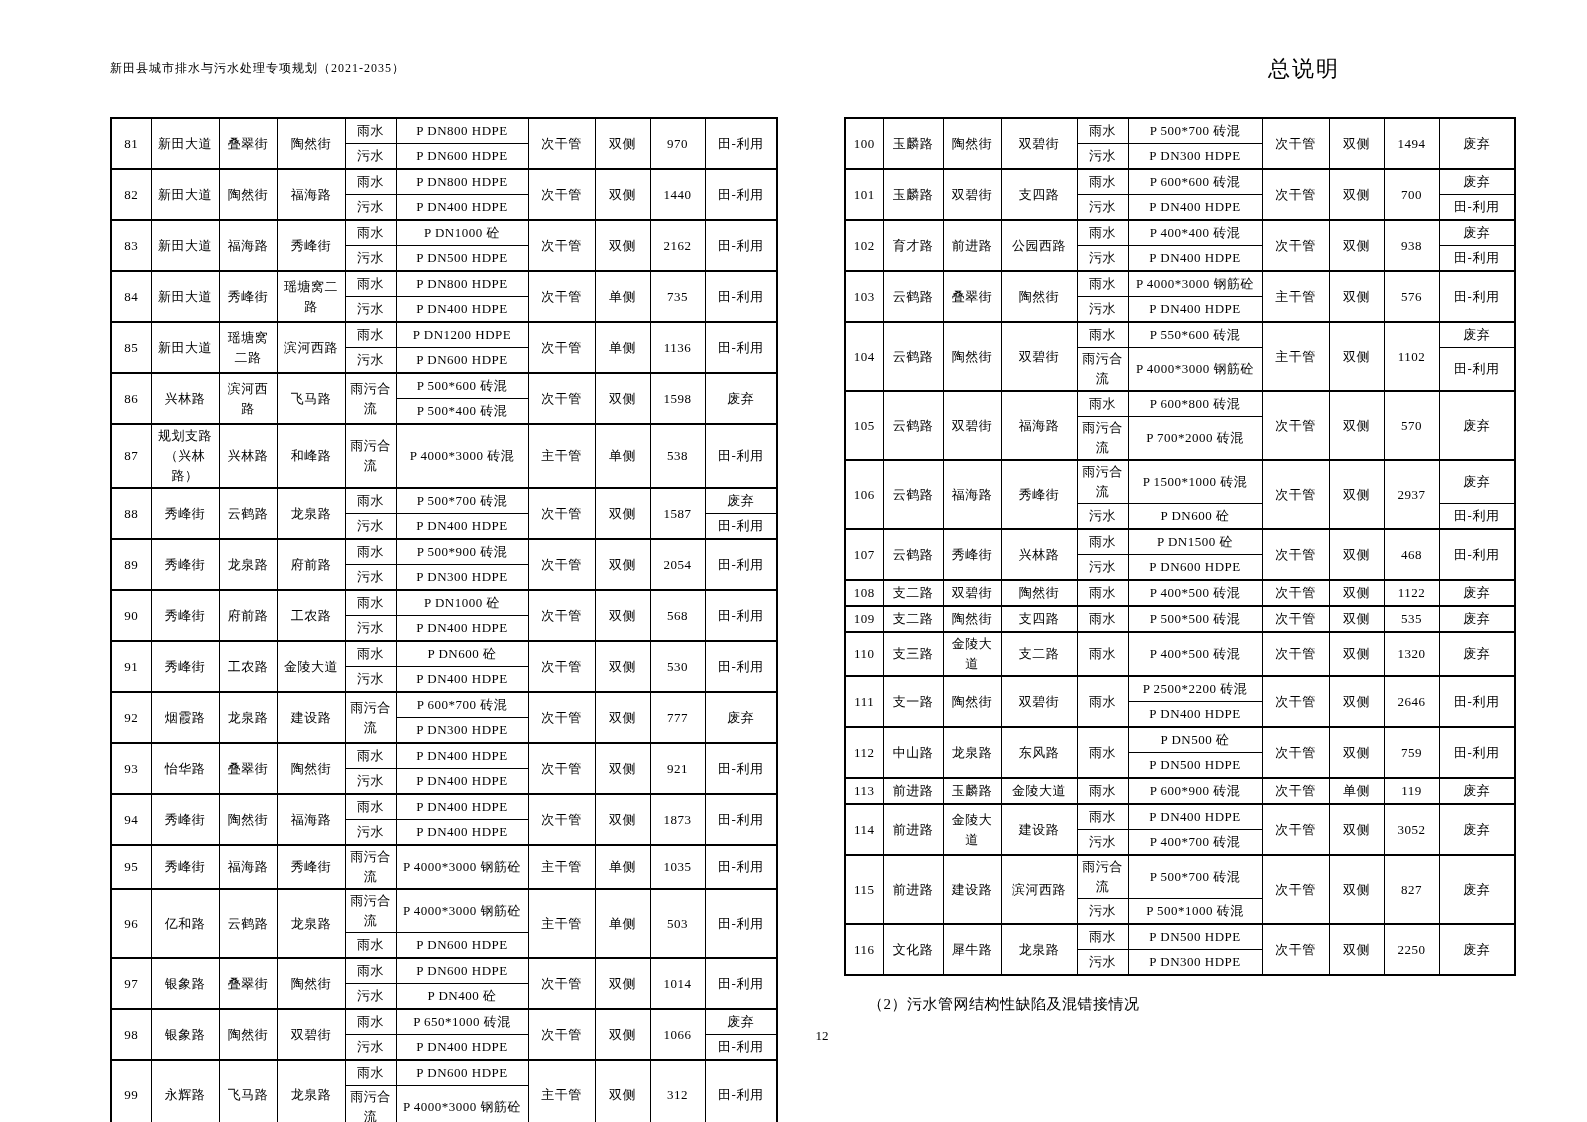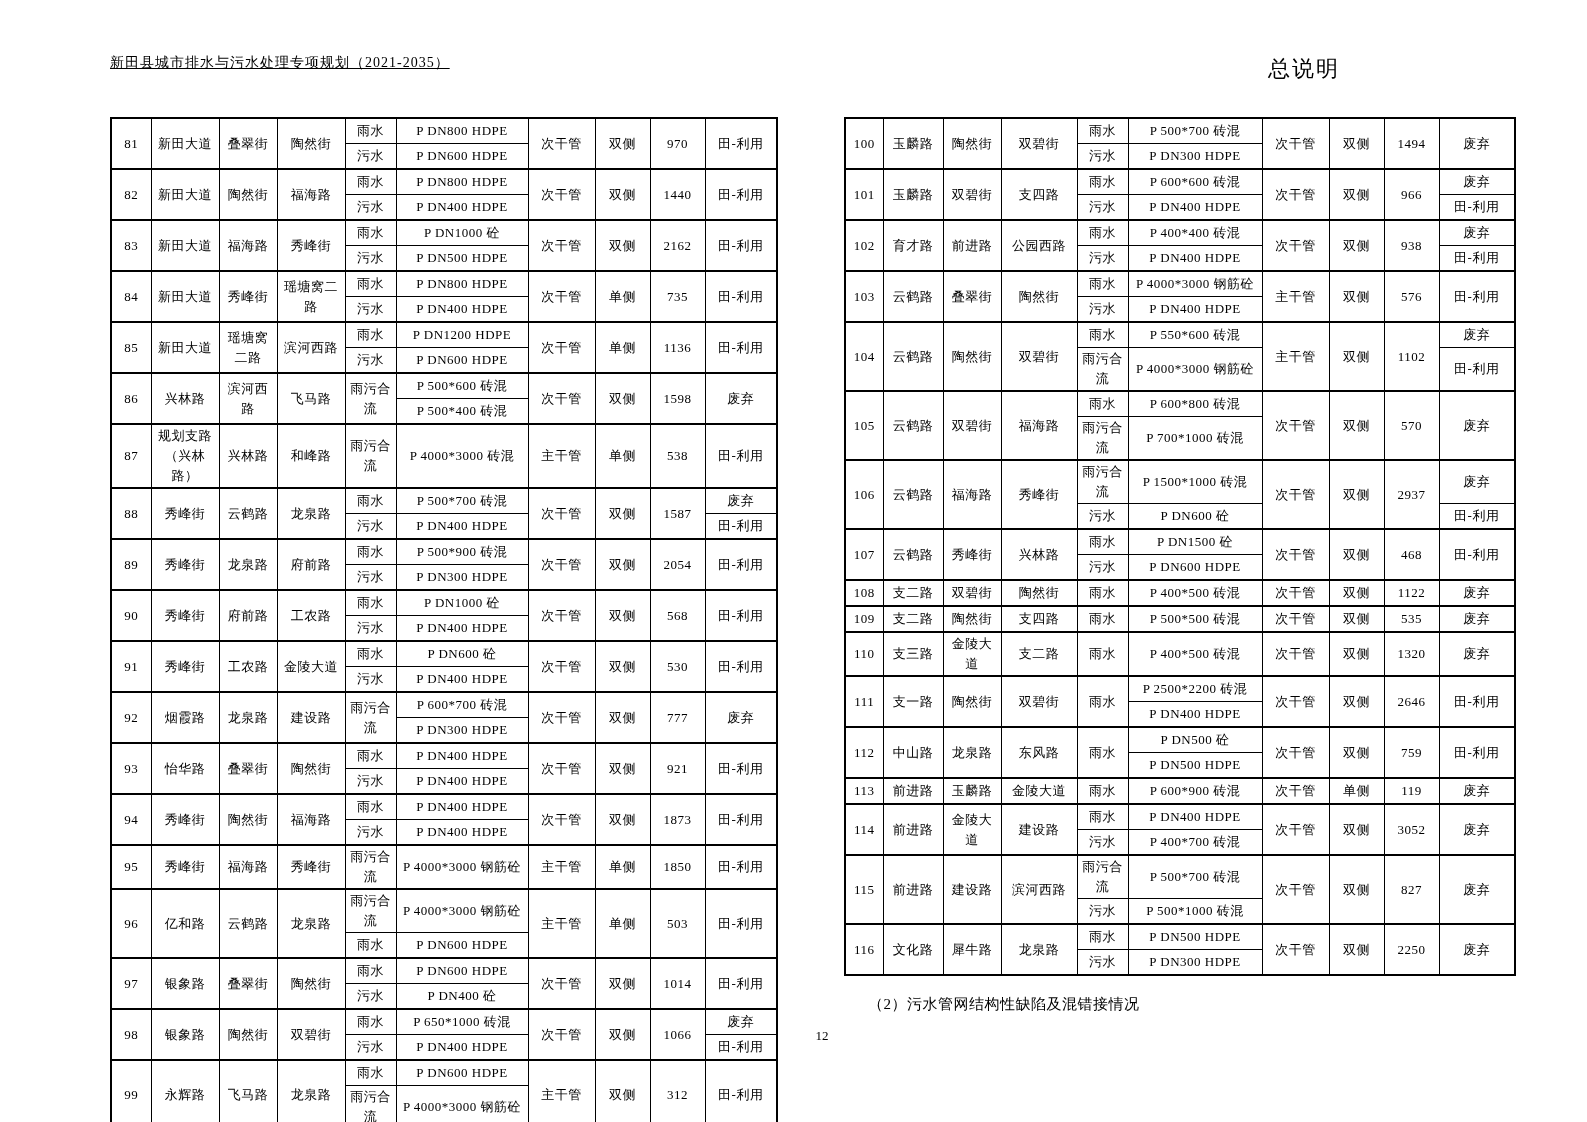--- a/index.html
+++ b/index.html
@@ -4,22 +4,22 @@
 <style>
   html,body { margin:0; padding:0; }
   body {
     width:1587px; height:1122px; background:#ffffff; color:#000;
     font-family:"Liberation Serif","DejaVu Serif",serif;
     position:relative; overflow:hidden;
   }
   .page { position:relative; width:1587px; height:1122px; background:#fff; }
 
   .doc-title {
-    position:absolute; left:110px; top:54px;
-    font-size:14px; letter-spacing:1px; white-space:nowrap;text-decoration:underline;
+    position:absolute; left:110px; top:60px;
+    font-size:12px; letter-spacing:1px; white-space:nowrap;
   }
   .doc-header-right {
     position:absolute; left:1268px; top:54px;
     font-size:22px; letter-spacing:2px; white-space:nowrap;
   }
 
   .left-col  { position:absolute; left:110px; top:117px; }
   .right-col { position:absolute; left:804px; top:117px; width:676px;padding-left:40px; }
 
   table.pipes {
@@ -288,21 +288,21 @@
           </tr>
           <tr class="row-start">
             <td>95</td>
             <td>秀峰街</td>
             <td>福海路</td>
             <td>秀峰街</td>
             <td>雨污合流</td>
             <td>P 4000*3000 钢筋砼</td>
             <td>主干管</td>
             <td>单侧</td>
-            <td>1850</td>
+            <td>1035</td>
             <td>田-利用</td>
           </tr>
           <tr class="row-start">
             <td rowspan="2">96</td>
             <td rowspan="2">亿和路</td>
             <td rowspan="2">云鹤路</td>
             <td rowspan="2">龙泉路</td>
             <td>雨污合流</td>
             <td>P 4000*3000 钢筋砼</td>
             <td rowspan="2">主干管</td>
@@ -400,21 +400,21 @@
           </tr>
           <tr class="row-start">
             <td rowspan="2">101</td>
             <td rowspan="2">玉麟路</td>
             <td rowspan="2">双碧街</td>
             <td rowspan="2">支四路</td>
             <td>雨水</td>
             <td>P 600*600 砖混</td>
             <td rowspan="2">次干管</td>
             <td rowspan="2">双侧</td>
-            <td rowspan="2">966</td>
+            <td rowspan="2">700</td>
             <td>废弃</td>
           </tr>
           <tr>
             <td>污水</td>
             <td>P DN400 HDPE</td>
             <td>田-利用</td>
           </tr>
           <tr class="row-start">
             <td rowspan="2">102</td>
             <td rowspan="2">育才路</td>
@@ -472,21 +472,21 @@
             <td rowspan="2">福海路</td>
             <td>雨水</td>
             <td>P 600*800 砖混</td>
             <td rowspan="2">次干管</td>
             <td rowspan="2">双侧</td>
             <td rowspan="2">570</td>
             <td rowspan="2">废弃</td>
           </tr>
           <tr>
             <td>雨污合流</td>
-            <td>P 700*1000 砖混</td>
+            <td>P 700*2000 砖混</td>
           </tr>
           <tr class="row-start">
             <td rowspan="2">106</td>
             <td rowspan="2">云鹤路</td>
             <td rowspan="2">福海路</td>
             <td rowspan="2">秀峰街</td>
             <td>雨污合流</td>
             <td>P 1500*1000 砖混</td>
             <td rowspan="2">次干管</td>
             <td rowspan="2">双侧</td>

